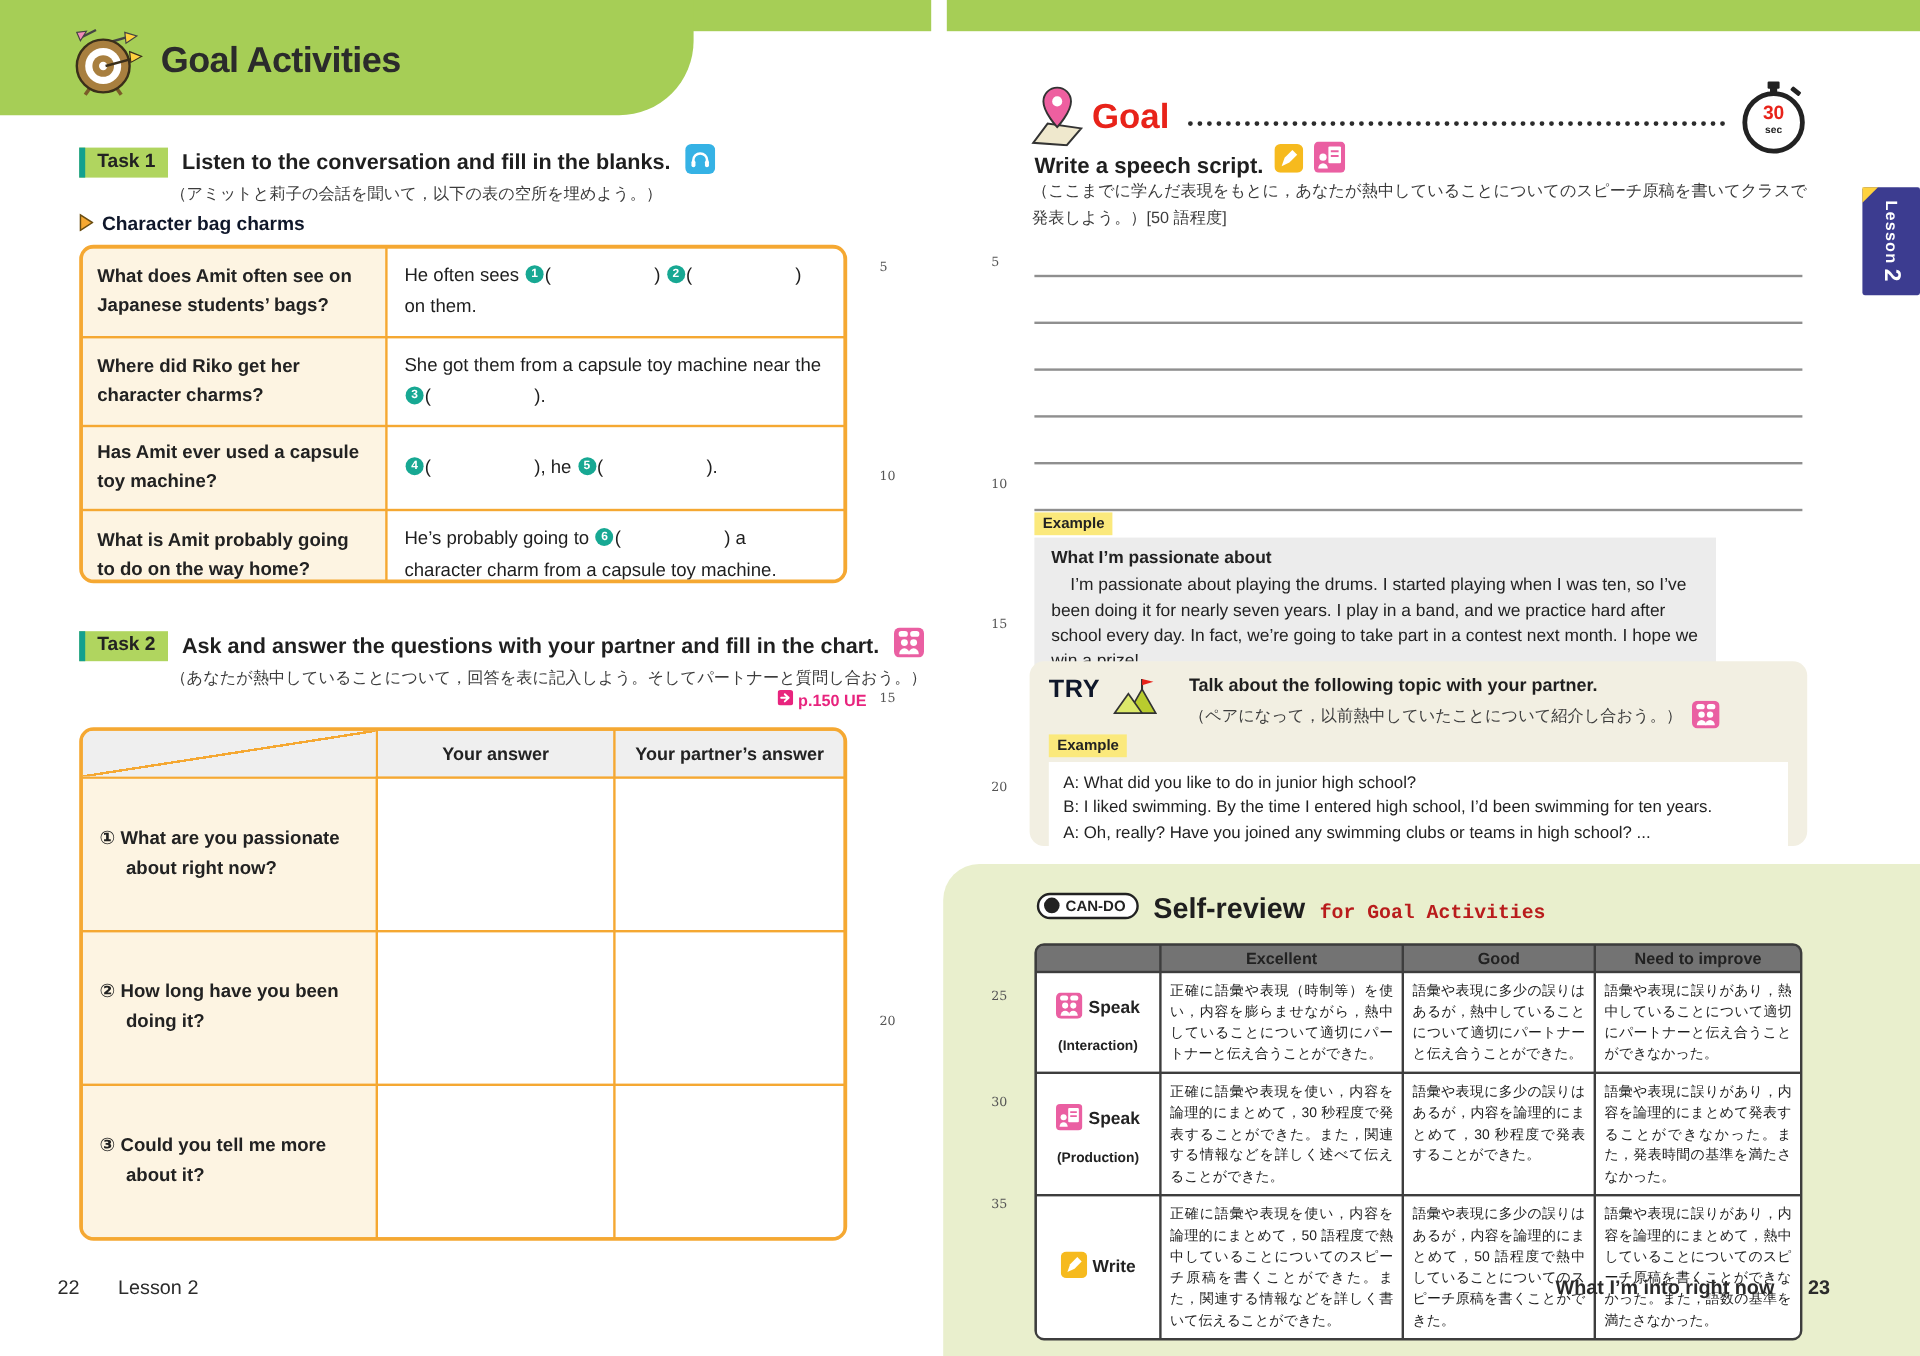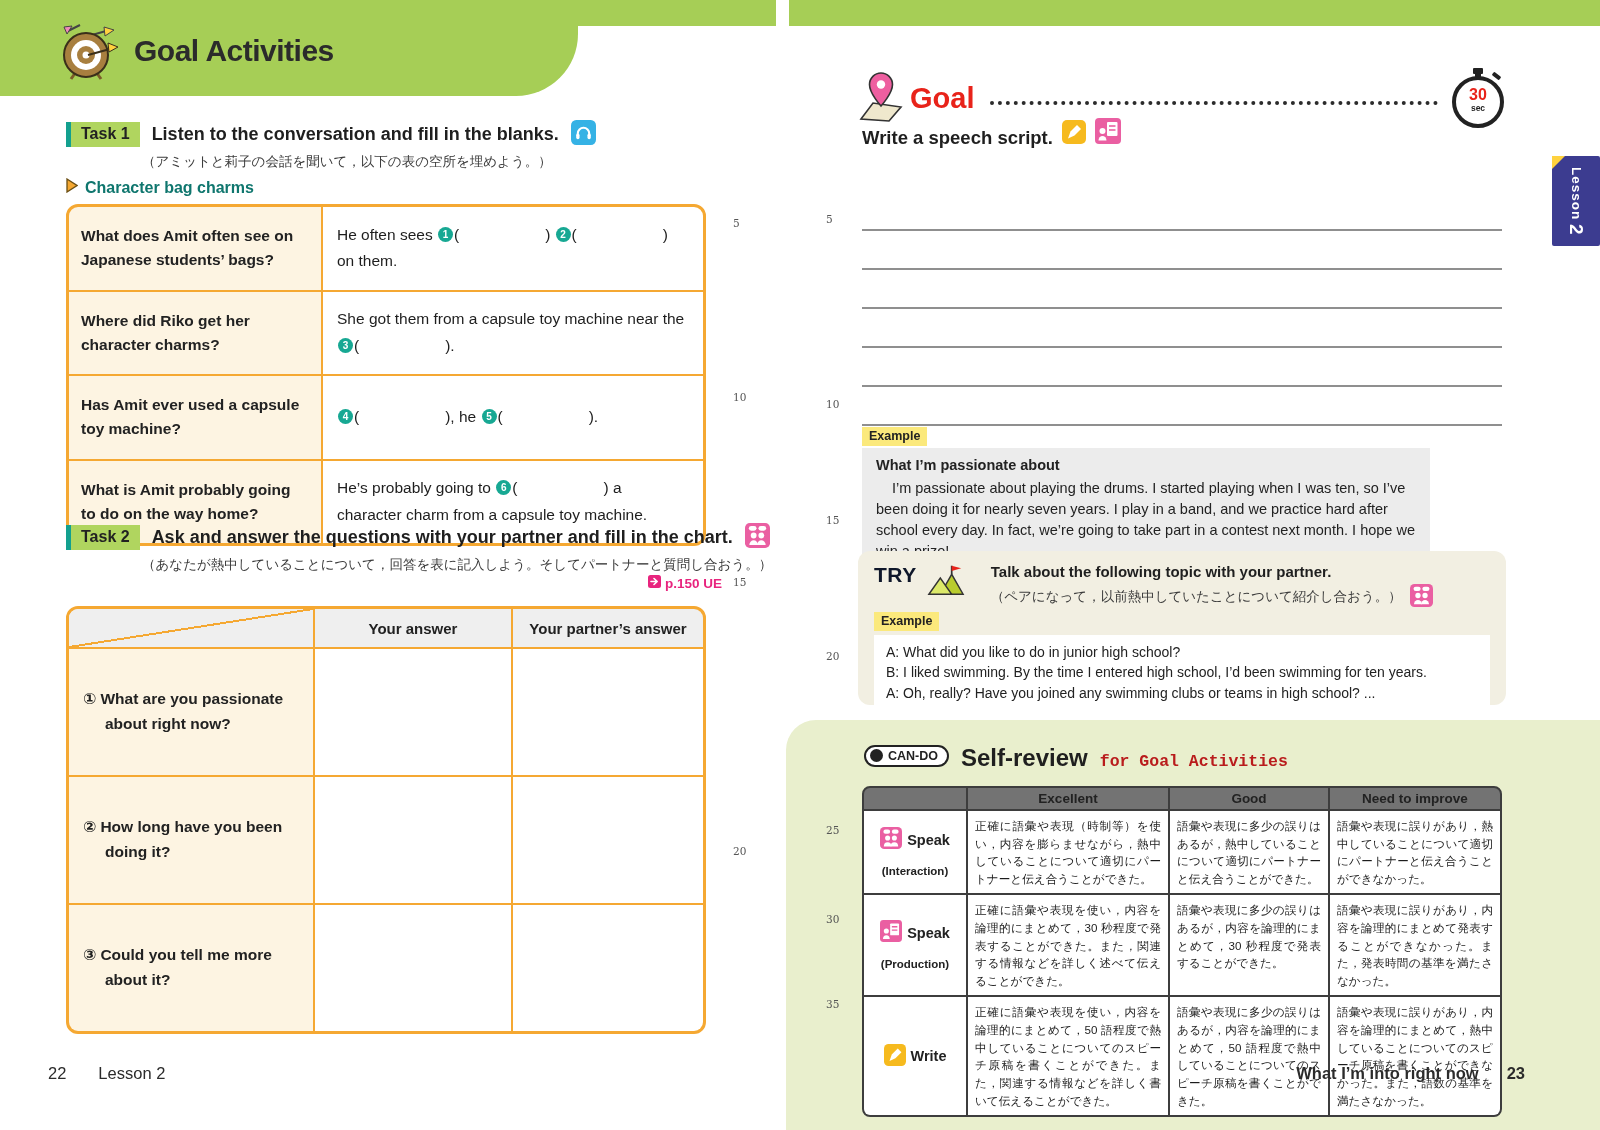--- a/index.html
+++ b/index.html
@@ -13,24 +13,24 @@
 
   
   .lp-header{position:absolute;left:58px;top:16px;height:70px;display:flex;align-items:center;gap:14px;}
   .lp-title{font-size:30px;font-weight:800;color:#2b2b2b;letter-spacing:-0.5px;}
 
   .task-line{position:absolute;display:flex;align-items:center;gap:12px;}
   .task-badge{background:#b0d55f;border-left:5px solid #13a08f;padding:3px 10px 4px;font-weight:800;font-size:16px;color:#222;}
   .task-instr{font-size:18px;font-weight:700;color:#1f1f1f;}
   .ja{font-size:13.5px;color:#3c3c3c;font-weight:500;}
   .lp-ja1{position:absolute;left:142px;top:153px;}
-  .charms{position:absolute;left:66px;top:178px;display:flex;align-items:center;gap:7px;font-size:16px;font-weight:700;color:#0f766e;}
-
-  
-  .t1{position:absolute;left:66px;top:204px;width:640px;height:342px;display:grid;
+  .charms{position:absolute;left:66px;top:178px;display:flex;align-items:center;gap:7px;font-size:16px;font-weight:700;color:#0f172a;}
+
+  
+  .t1{position:absolute;left:66px;top:204px;width:640px;height:282px;display:grid;
       grid-template-columns:252px 1fr;grid-template-rows:repeat(4,1fr);gap:2px;
       background:#f5a832;border:3px solid #f5a832;border-radius:12px;overflow:hidden;box-sizing:border-box;}
   .t1q{background:#fdf4e2;padding:10px 12px;font-size:15.5px;font-weight:700;line-height:1.55;display:flex;flex-direction:column;justify-content:center;}
   .t1a{background:#fff;padding:10px 14px;font-size:15.5px;line-height:1.7;display:flex;flex-direction:column;justify-content:center;color:#1e1e1e;}
   .cnum{display:inline-flex;width:15px;height:15px;border-radius:50%;background:#17a893;color:#fff;
         font-size:10px;font-weight:700;align-items:center;justify-content:center;vertical-align:middle;margin:0 1px 3px 1px;}
   .blank{display:inline-block;width:86px;}
 
   
   .lp-ja2{position:absolute;left:142px;top:556px;}
@@ -276,20 +276,21 @@
       <svg width="26" height="26" viewBox="0 0 26 26">
         <rect width="26" height="26" rx="4" fill="#ea5fa2"></rect>
         <rect x="12" y="4" width="10.5" height="14" rx="1" fill="#fff"></rect>
         <line x1="14" y1="8" x2="20.5" y2="8" stroke="#ea5fa2" stroke-width="1.6"></line>
         <line x1="14" y1="12" x2="20.5" y2="12" stroke="#ea5fa2" stroke-width="1.6"></line>
         <circle cx="7.5" cy="13" r="3" fill="#fff"></circle>
         <path d="M3.5 22.5 a4 4.5 0 0 1 8 0 z" fill="#fff"></path>
       </svg>
     </span>
   </div>
+  <div class="ja rp-ja">（ここまでに学んだ表現をもとに，あなたが熱中していることについてのスピーチ原稿を書いてクラスで発表しよう。）[50 語程度]</div>
 
   <div class="rules">
     <div></div>
     <div></div>
     <div></div>
     <div></div>
     <div></div>
     <div></div>
   </div>
 

